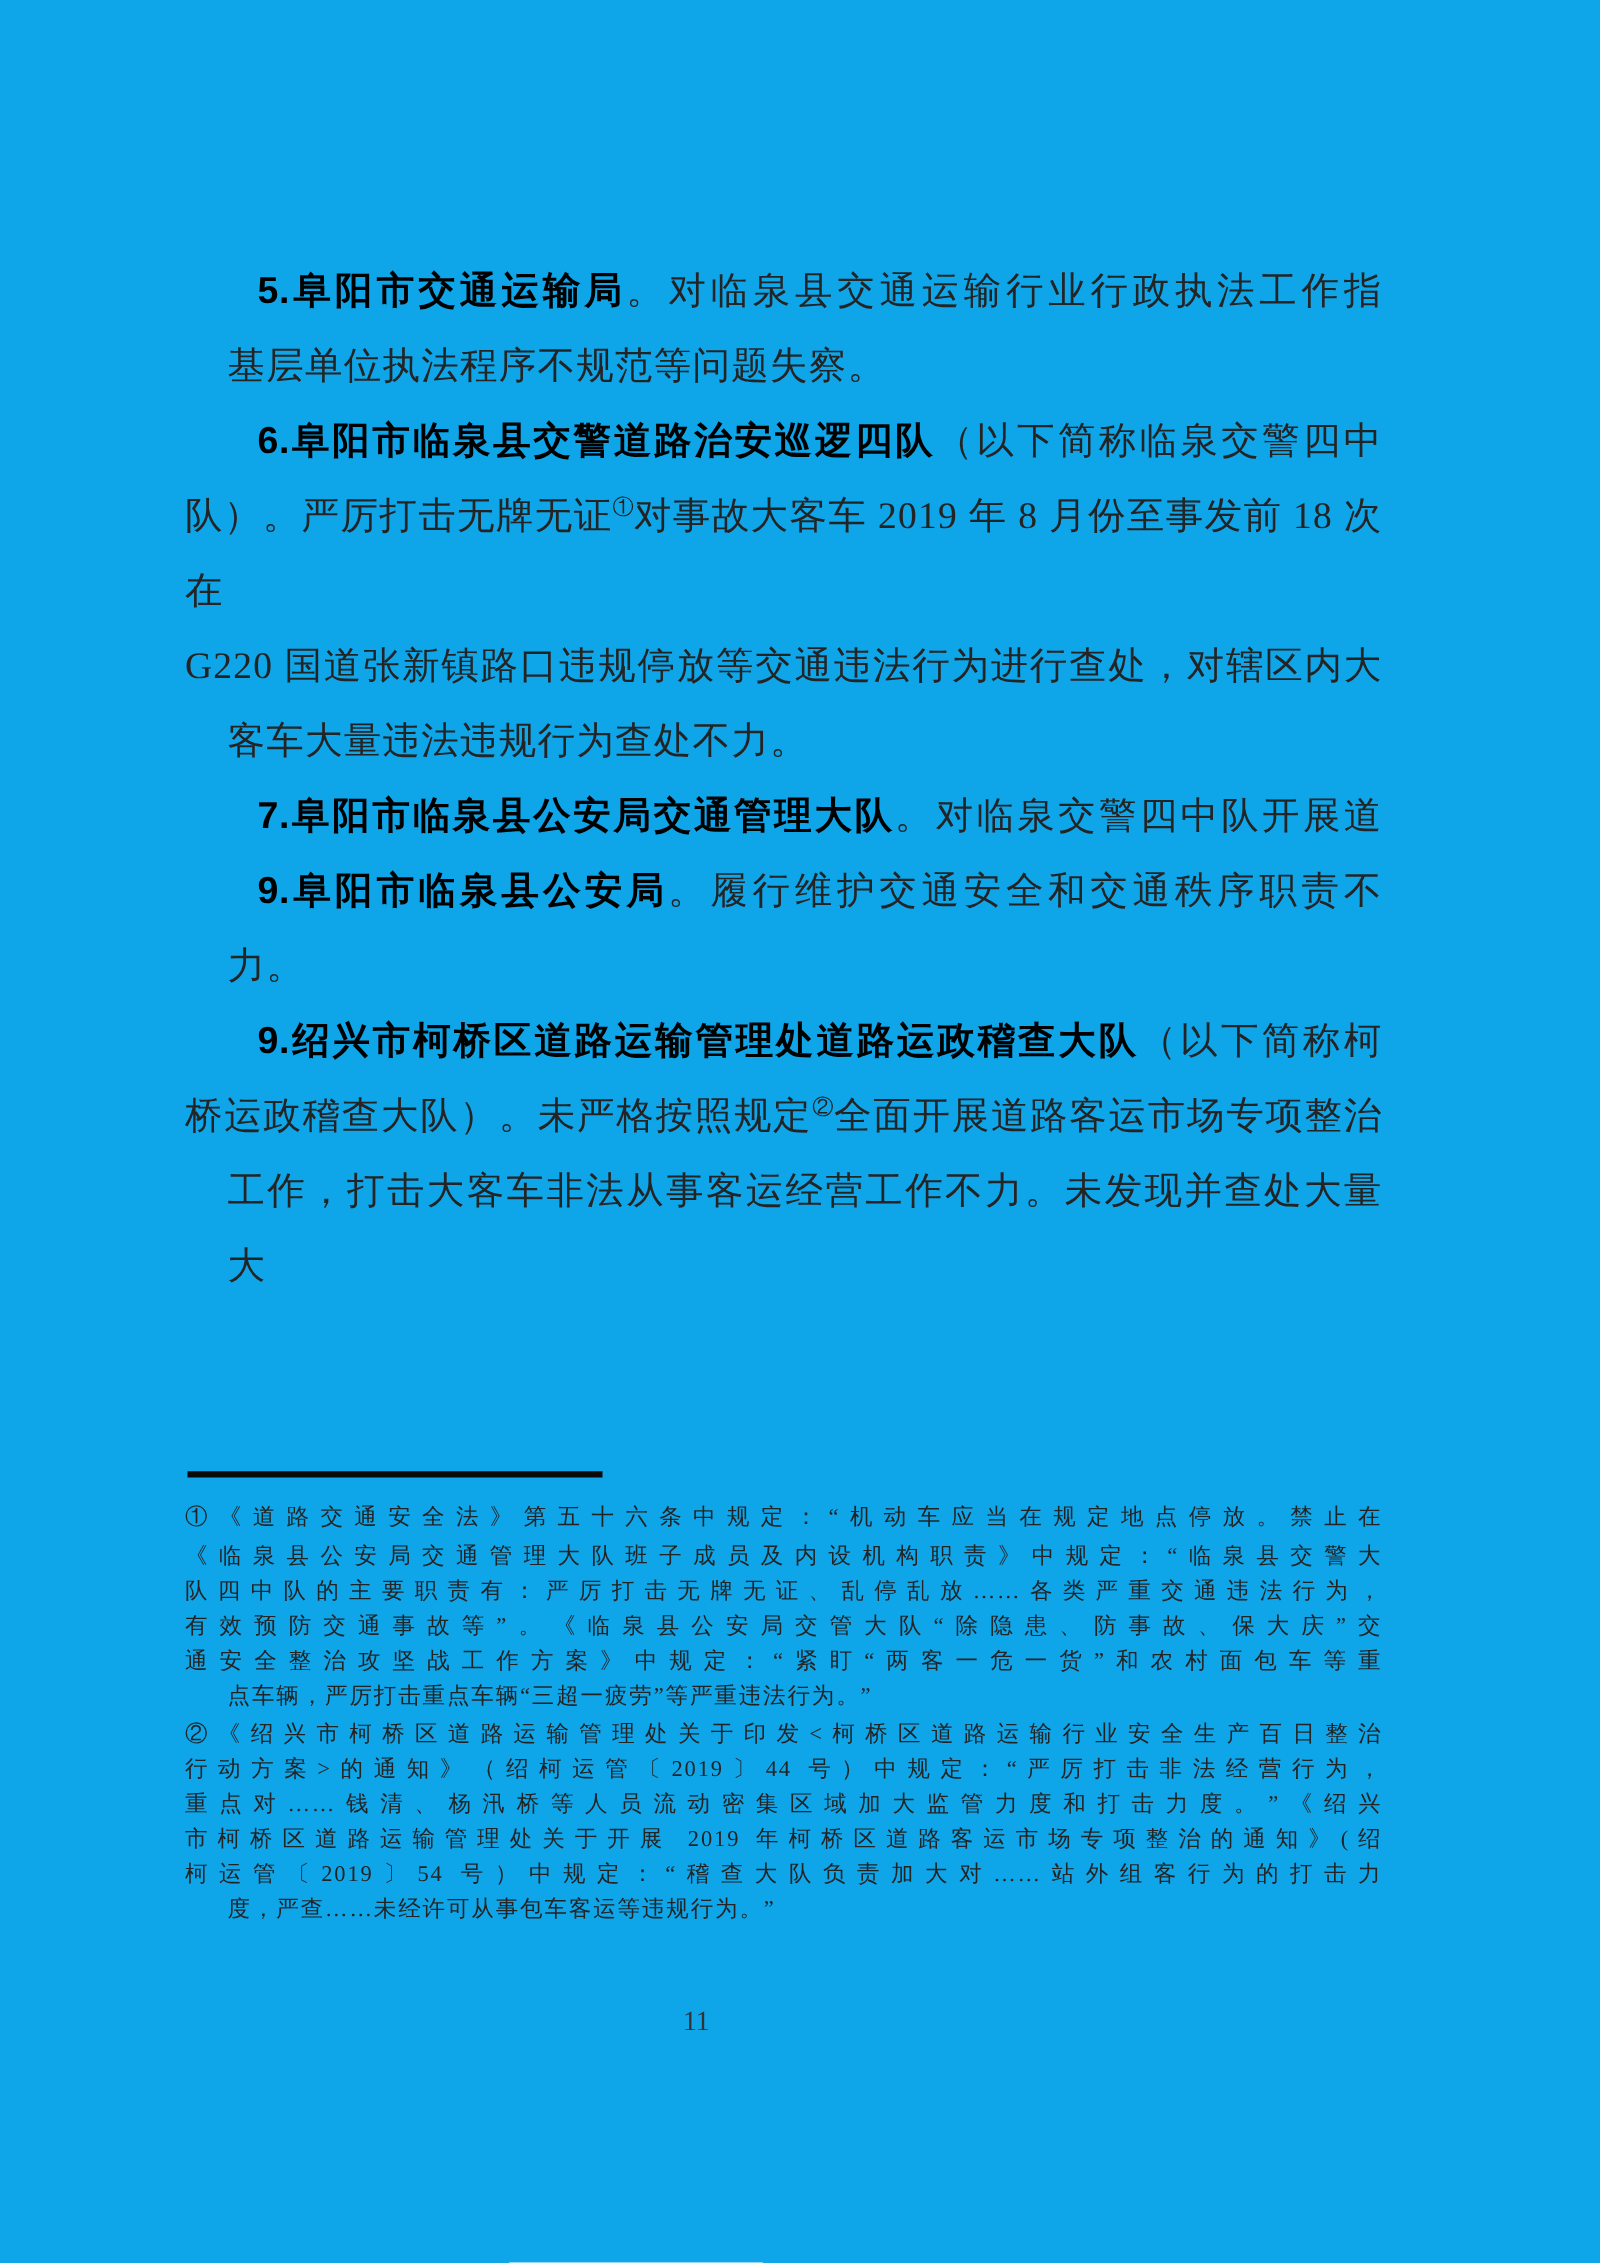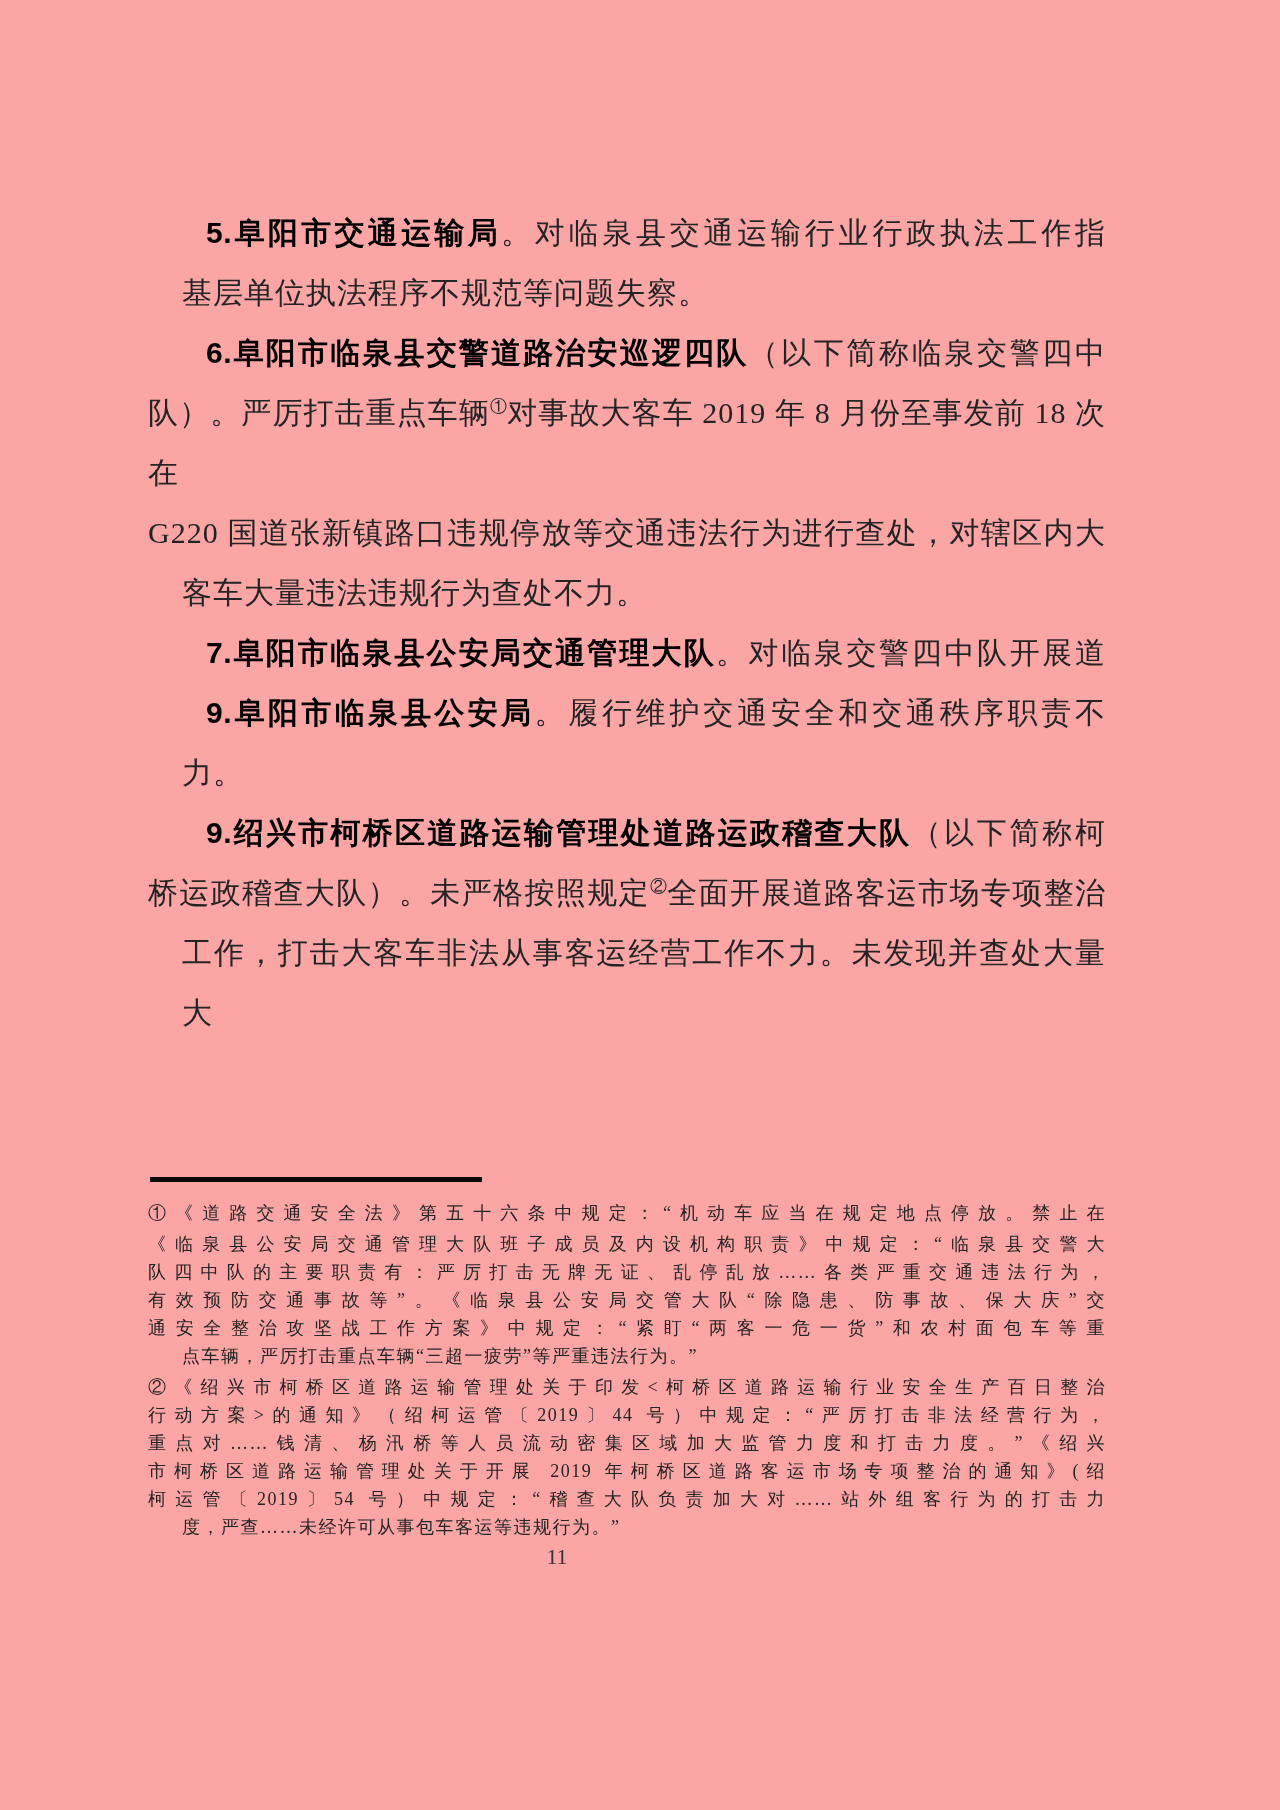--- a/index.html
+++ b/index.html
@@ -1,19 +1,19 @@
 <!DOCTYPE html>
 <html lang="zh"><head>
 <meta charset="utf-8">
 <style>
   html,body{margin:0;padding:0;background:#ffffff;}
   .page{
     position:relative;
     width:1280px;height:1810px;
-    background:#fca5a5;
+    background:#0ea5e9;
     color:#222222;
     font-family:"Liberation Serif","DejaVu Serif",serif;
     overflow:hidden;
   }
   .body-text{
     position:absolute;left:148px;top:203px;width:958px;
     font-size:30px;line-height:60px;letter-spacing:1px;
   }
   .line{
     text-align:justify;
@@ -38,36 +38,36 @@
     position:absolute;left:150px;top:1177px;
     width:332px;height:5px;background:#0a0a0a;
   }
   .footnotes{
     position:absolute;left:148px;top:1199px;width:958px;
     font-size:18px;line-height:28px;letter-spacing:1.5px;color:#242424;
   }
   .footnotes .para{margin:0 0 3px 0;}
   .body-text .para{margin:0;}
   .page-number{
-    position:absolute;left:0;top:1544px;width:1114px;
+    position:absolute;left:0;top:1604px;width:1114px;
     text-align:center;font-size:22px;color:#333333;
   }
 </style>
 </head>
 <body>
 
 <div class="page">
   <div class="body-text" id="body-text">
       <div class="para">
         <div class="line indent"><span class="run-b">5.阜阳市交通运输局</span><span class="run-n">。对临泉县交通运输行业行政执法工作指</span></div>
         <div class="line last"><span class="run-n">基层单位执法程序不规范等问题失察。</span></div>
       </div>
       <div class="para">
         <div class="line indent"><span class="run-b">6.阜阳市临泉县交警道路治安巡逻四队</span><span class="run-n">（以下简称临泉交警四中</span></div>
-        <div class="line"><span class="run-n">队）。严厉打击重点车辆</span><span class="run-sup">①</span><span class="run-n">对事故大客车 2019 年 8 月份至事发前 18 次在</span></div>
+        <div class="line"><span class="run-n">队）。严厉打击无牌无证</span><span class="run-sup">①</span><span class="run-n">对事故大客车 2019 年 8 月份至事发前 18 次在</span></div>
         <div class="line"><span class="run-n">G220 国道张新镇路口违规停放等交通违法行为进行查处，对辖区内大</span></div>
         <div class="line last"><span class="run-n">客车大量违法违规行为查处不力。</span></div>
       </div>
       <div class="para">
         <div class="line indent"><span class="run-b">7.阜阳市临泉县公安局交通管理大队</span><span class="run-n">。对临泉交警四中队开展道</span></div>
       </div>
       <div class="para">
         <div class="line indent"><span class="run-b">9.阜阳市临泉县公安局</span><span class="run-n">。履行维护交通安全和交通秩序职责不</span></div>
         <div class="line last"><span class="run-n">力。</span></div>
       </div>

